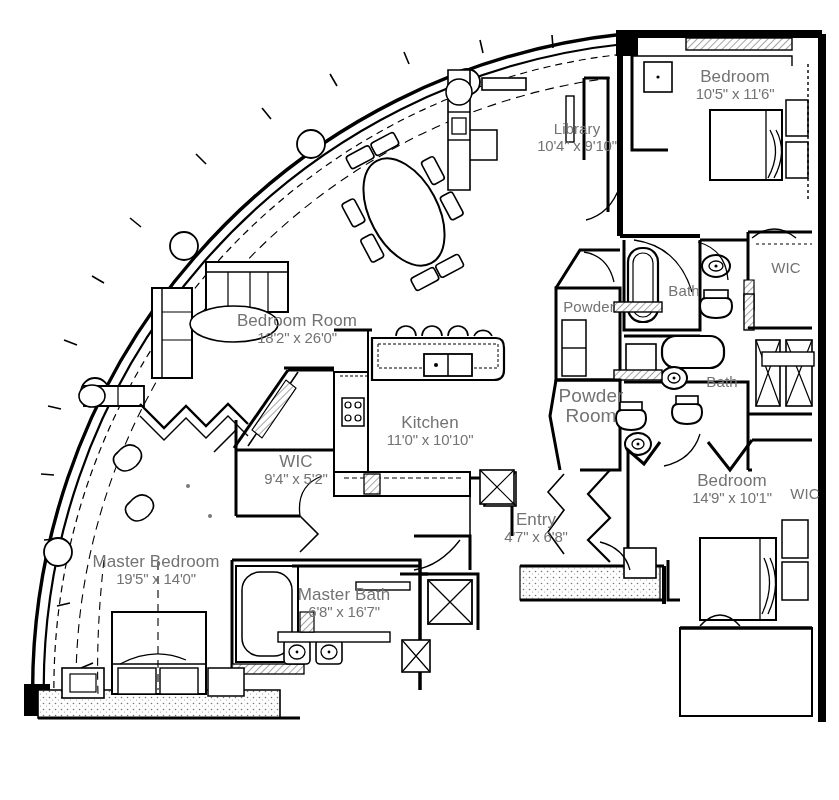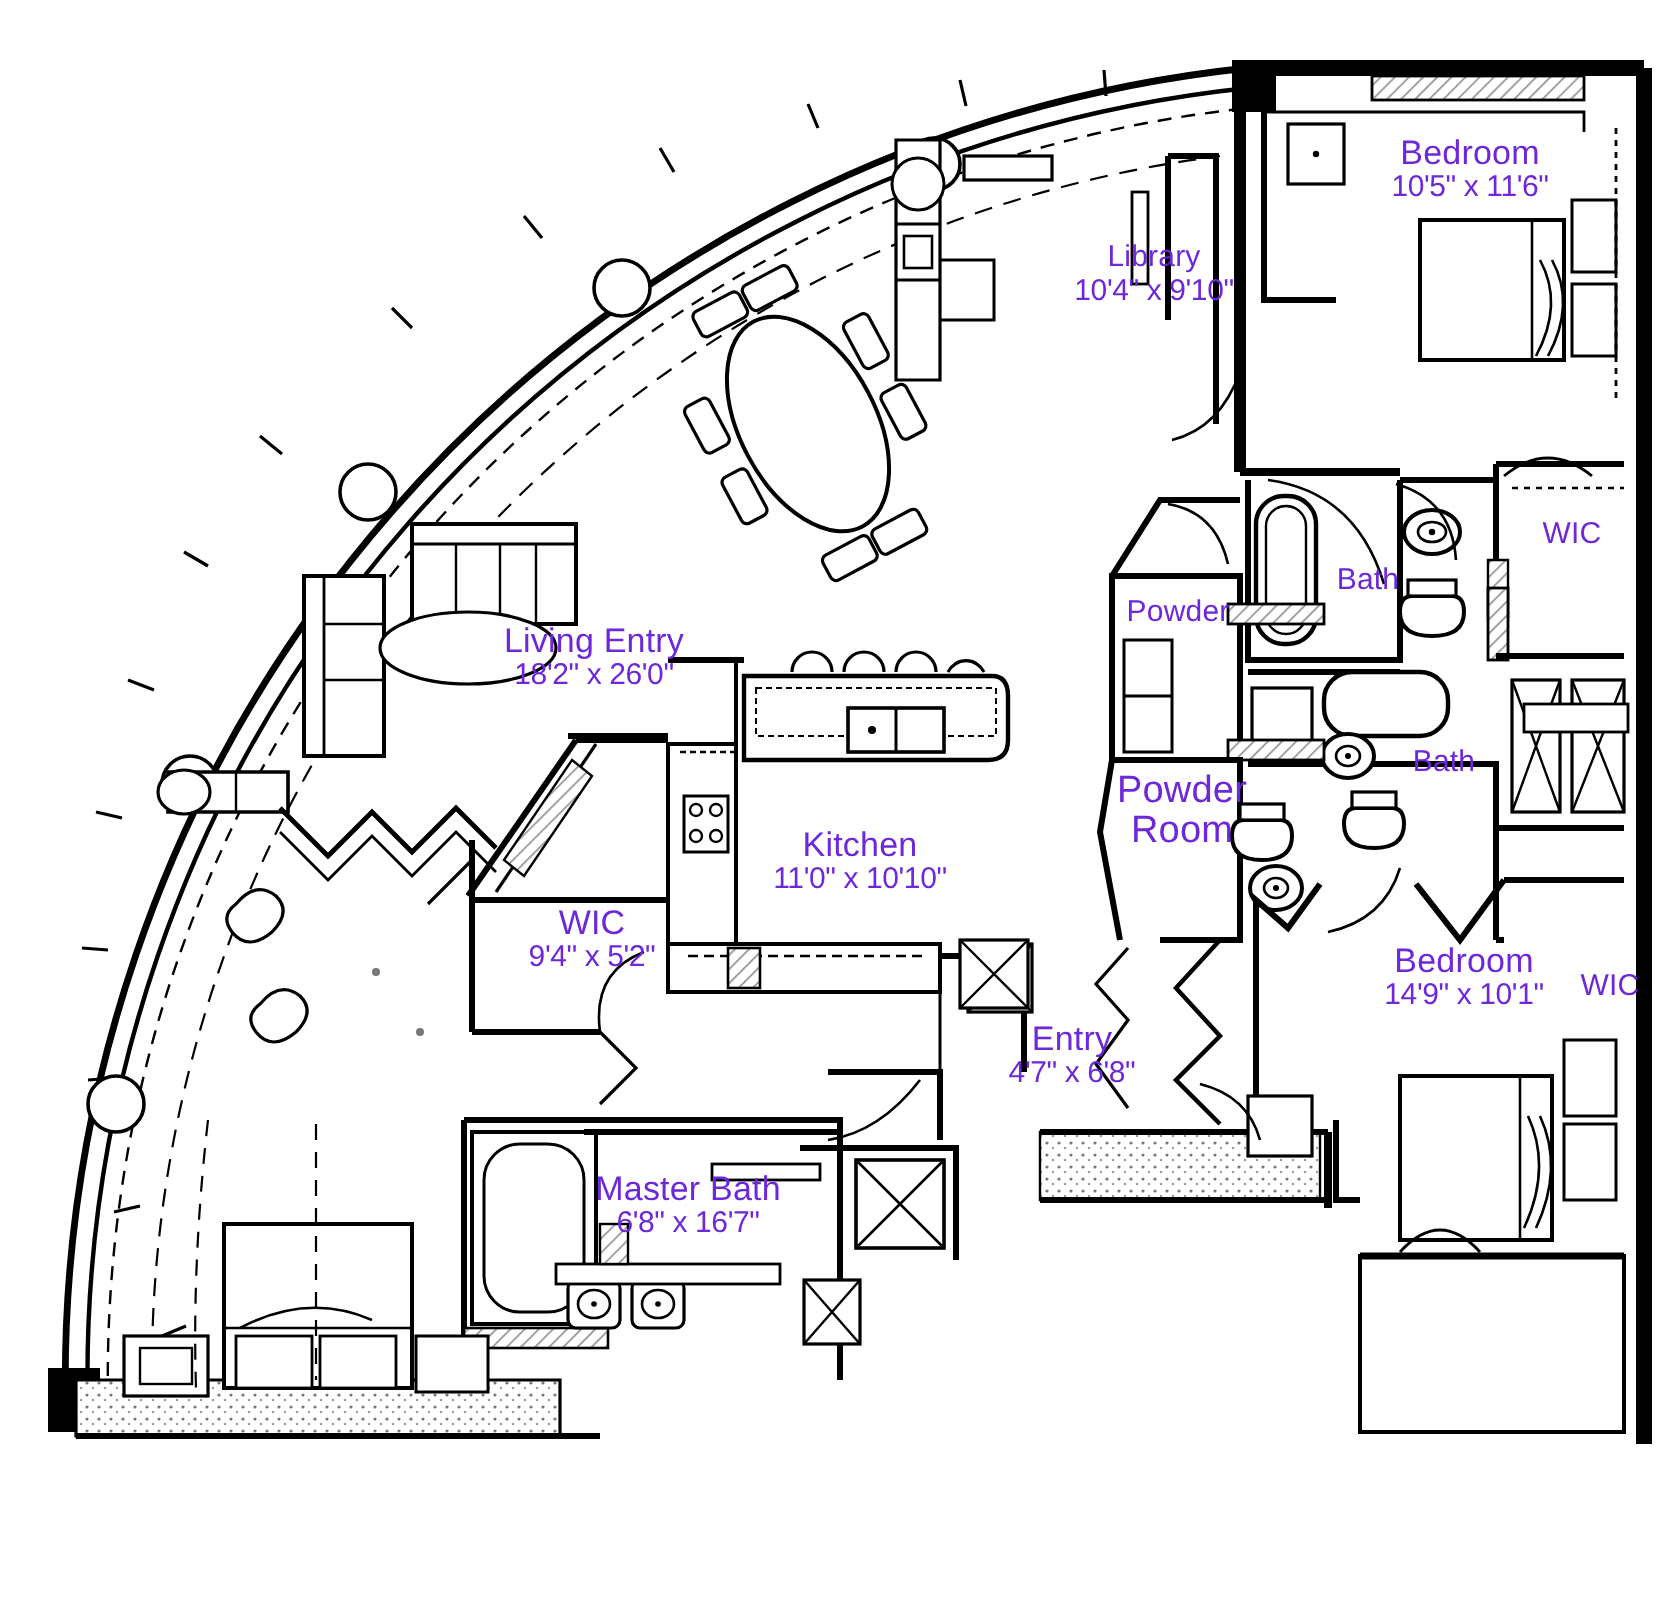--- a/index.html
+++ b/index.html
@@ -1,19 +1,19 @@
 <!DOCTYPE html>
 <html><head>
 <meta charset="utf-8">
 <style>
   html,body{margin:0;padding:0;background:#ffffff;}
   body{font-family:"Liberation Sans",sans-serif;}
   #stage{position:relative;width:839px;height:800px;background:#ffffff;overflow:hidden;}
   #plan{position:absolute;left:0;top:0;}
-  .lbl{position:absolute;text-align:center;color:#6d28d9;line-height:1.12;white-space:nowrap;pointer-events:none;}
+  .lbl{position:absolute;text-align:center;color:#737373;line-height:1.12;white-space:nowrap;pointer-events:none;}
   .lbl .nm{display:block;font-size:17px;letter-spacing:.1px;}
   .lbl .dm{display:block;font-size:15px;letter-spacing:-.2px;}
   .lbl.sm .nm{font-size:15px;}
   .lbl.sm2 .nm{font-size:19px;}
   .lbl.two .nm{line-height:1.05;}
 </style>
 </head>
 <body>
 
 <div id="stage">
@@ -300,31 +300,35 @@
 
 <div class="lbl" style="left:735px;top:85px;transform:translate(-50%,-50%);">
   <span class="nm">Bedroom</span>
   <span class="dm">10'5" x 11'6"</span>
 </div>
 <div class="lbl sm" style="left:556px;top:138px;transform:translate(-50%,-50%);margin-left:21px;">
   <span class="nm">Library</span>
   <span class="dm">10'4" x 9'10"</span>
 </div>
 <div class="lbl" style="left:297px;top:329px;transform:translate(-50%,-50%);">
-  <span class="nm">Living Entry</span>
+  <span class="nm">Bedroom Room</span>
   <span class="dm">18'2" x 26'0"</span>
 </div>
 <div class="lbl" style="left:430px;top:419px;transform:translate(-50%,-50%);margin-top:12px;">
   <span class="nm">Kitchen</span>
   <span class="dm">11'0" x 10'10"</span>
 </div>
 <div class="lbl" style="left:296px;top:470px;transform:translate(-50%,-50%);">
   <span class="nm">WIC</span>
   <span class="dm">9'4" x 5'2"</span>
 </div>
+<div class="lbl" style="left:156px;top:570px;transform:translate(-50%,-50%);">
+  <span class="nm">Master Bedroom</span>
+  <span class="dm">19'5" x 14'0"</span>
+</div>
 <div class="lbl" style="left:344px;top:603px;transform:translate(-50%,-50%);">
   <span class="nm">Master Bath</span>
   <span class="dm">6'8" x 16'7"</span>
 </div>
 <div class="lbl" style="left:536px;top:528px;transform:translate(-50%,-50%);">
   <span class="nm">Entry</span>
   <span class="dm">4'7" x 6'8"</span>
 </div>
 <div class="lbl" style="left:732px;top:489px;transform:translate(-50%,-50%);">
   <span class="nm">Bedroom</span>

